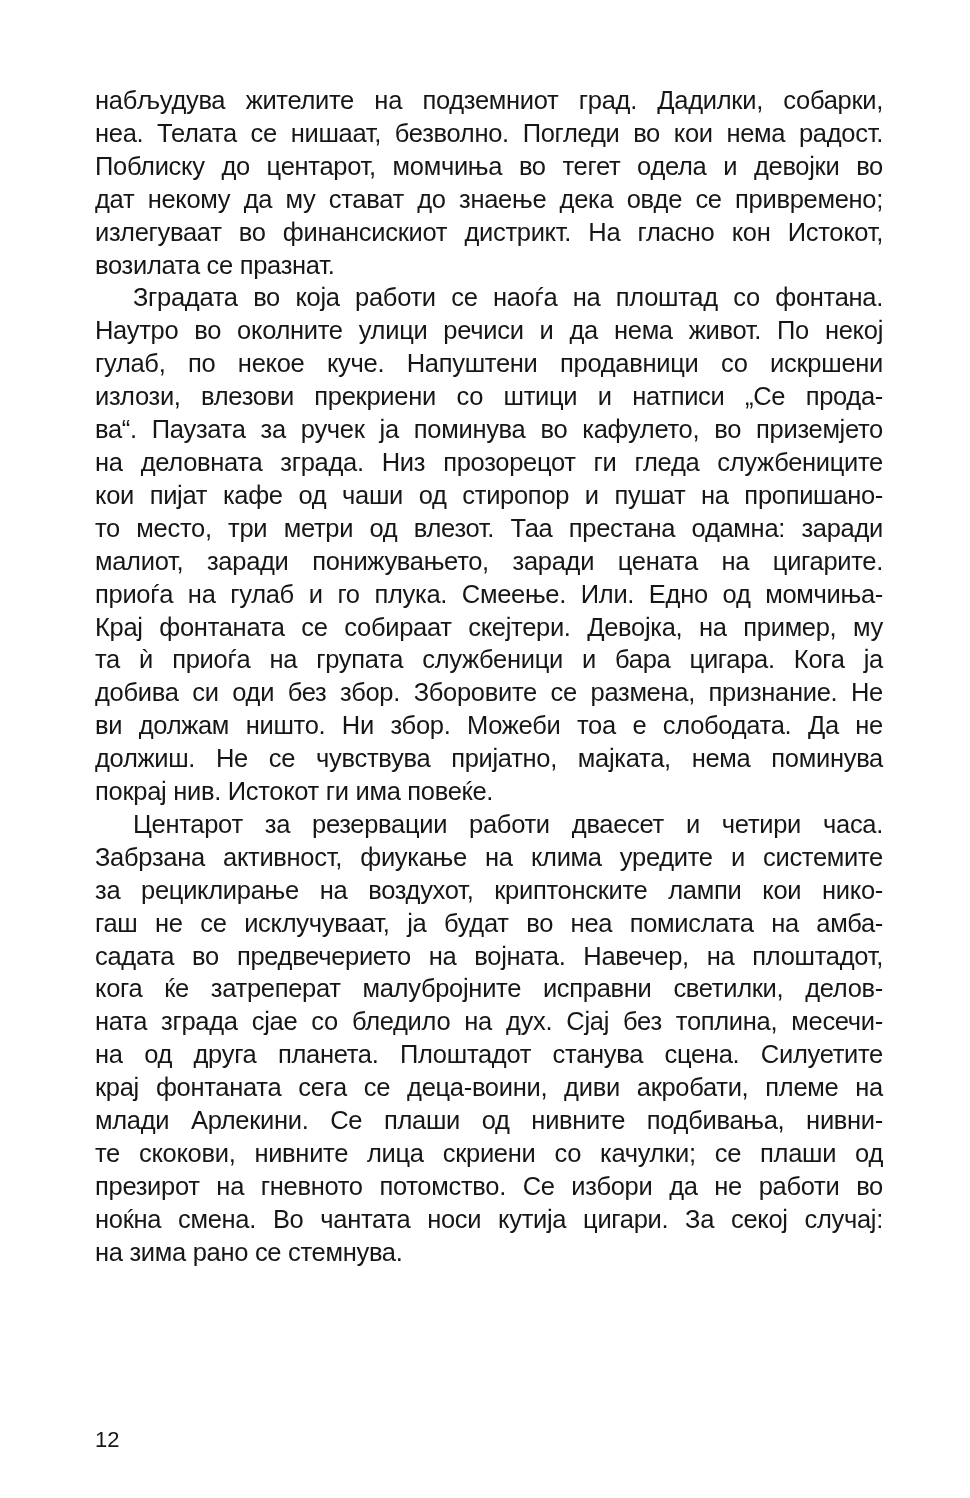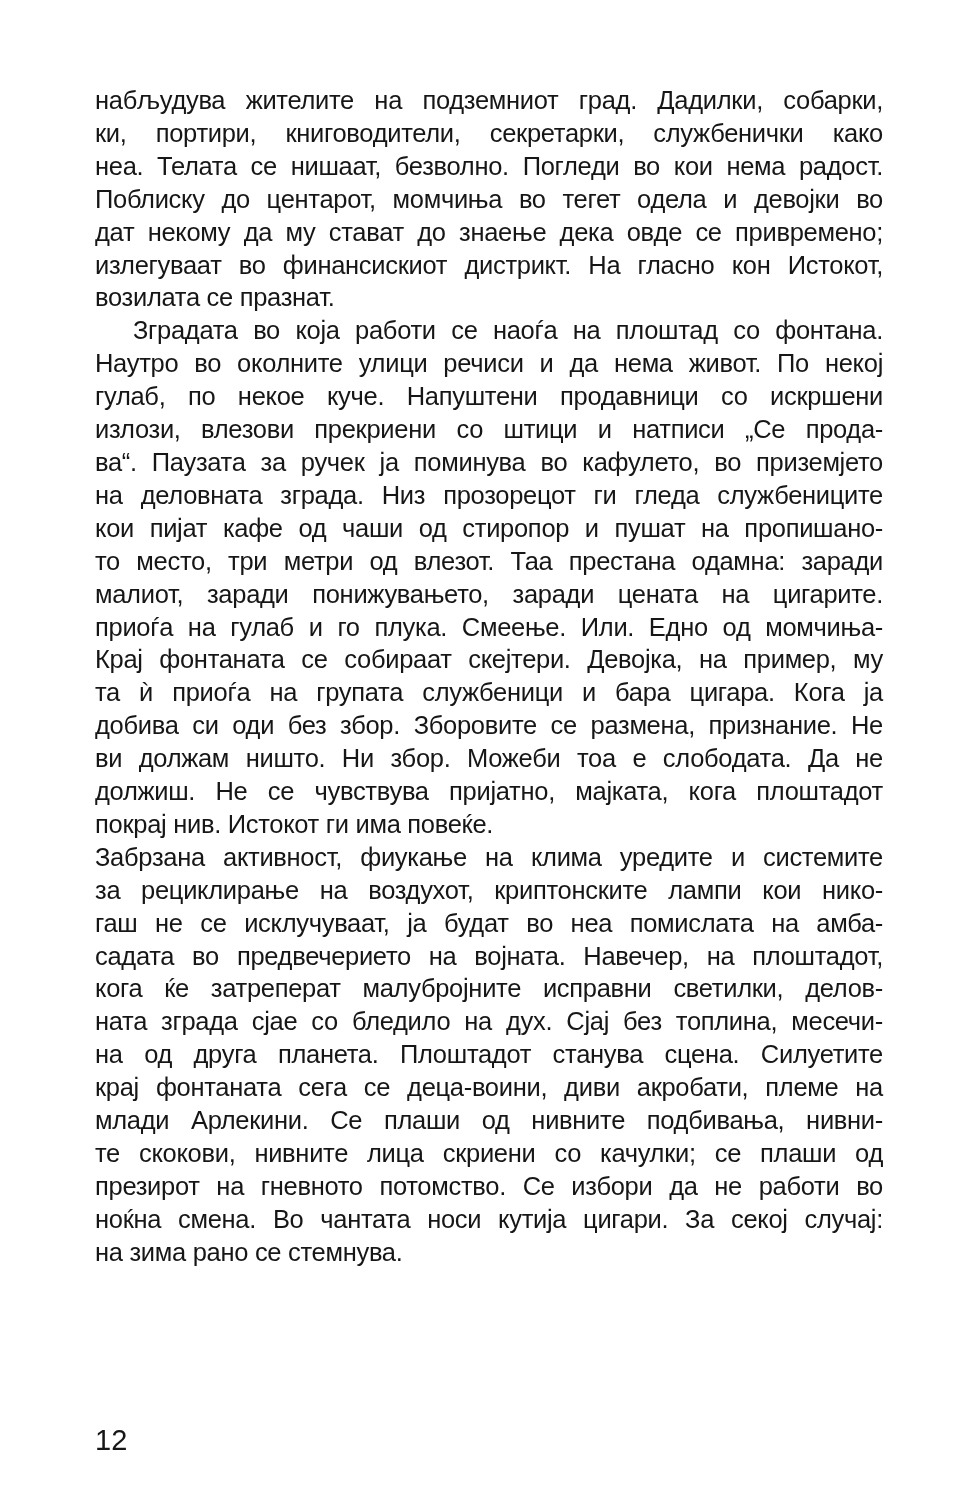--- a/index.html
+++ b/index.html
@@ -35,55 +35,55 @@
     text-align: center;
     text-align-last: left;
   }
   .line.indent {
     text-indent: 38px;
   }
   .page-number {
     position: absolute;
     left: 95px;
     top: 1424px;
-    font-size: 29px;
+    font-size: 22px;
     line-height: 32px;
     color: #161616;
   }
 </style>
 </head>
 <body>
 
 <div class="page">
   <div class="text-block">
       <div class="line">набљудува жителите на подземниот град. Дадилки, собарки,</div>
-      <div class="line">ки, портири, книговодители, секретарки, службенички како</div>
       <div class="line">неа. Телата се нишаат, безволно. Погледи во кои нема радост.</div>
       <div class="line">Поблиску до центарот, момчиња во тегет одела и девојки во</div>
       <div class="line">дат некому да му стават до знаење дека овде се привремено;</div>
       <div class="line">излегуваат во финансискиот дистрикт. На гласно кон Истокот,</div>
       <div class="line last">возилата се празнат.</div>
       <div class="para"></div>
       <div class="line indent">Зградата во која работи се наоѓа на плоштад со фонтана.</div>
       <div class="line">Наутро во околните улици речиси и да нема живот. По некој</div>
       <div class="line">гулаб, по некое куче. Напуштени продавници со искршени</div>
       <div class="line">излози, влезови прекриени со штици и натписи „Се прода-</div>
       <div class="line">ва“. Паузата за ручек ја поминува во кафулето, во приземјето</div>
       <div class="line">на деловната зграда. Низ прозорецот ги гледа службениците</div>
       <div class="line">кои пијат кафе од чаши од стиропор и пушат на пропишано-</div>
       <div class="line">то место, три метри од влезот. Таа престана одамна: заради</div>
       <div class="line">малиот, заради понижувањето, заради цената на цигарите.</div>
       <div class="line">приоѓа на гулаб и го плука. Смеење. Или. Едно од момчиња-</div>
       <div class="line">Крај фонтаната се собираат скејтери. Девојка, на пример, му</div>
       <div class="line">та ѝ приоѓа на групата службеници и бара цигара. Кога ја</div>
       <div class="line">добива си оди без збор. Зборовите се размена, признание. Не</div>
       <div class="line">ви должам ништо. Ни збор. Можеби тоа е слободата. Да не</div>
-      <div class="line">должиш. Не се чувствува пријатно, мајката, кога плоштадот</div>
+      <div class="line">должиш. Не се чувствува пријатно, мајката, нема поминува</div>
       <div class="line last">покрај нив. Истокот ги има повеќе.</div>
       <div class="para"></div>
+      <div class="line indent">Центарот за резервации работи дваесет и четири часа.</div>
       <div class="line">Забрзана активност, фиукање на клима уредите и системите</div>
       <div class="line">за рециклирање на воздухот, криптонските лампи кои нико-</div>
       <div class="line">гаш не се исклучуваат, ја будат во неа помислата на амба-</div>
       <div class="line">садата во предвечерието на војната. Навечер, на плоштадот,</div>
       <div class="line">кога ќе затреперат малубројните исправни светилки, делов-</div>
       <div class="line">ната зграда сјае со бледило на дух. Сјај без топлина, месечи-</div>
       <div class="line">на од друга планета. Плоштадот станува сцена. Силуетите</div>
       <div class="line">крај фонтаната сега се деца-воини, диви акробати, племе на</div>
       <div class="line">млади Арлекини. Се плаши од нивните подбивања, нивни-</div>
       <div class="line">те скокови, нивните лица скриени со качулки; се плаши од</div>

